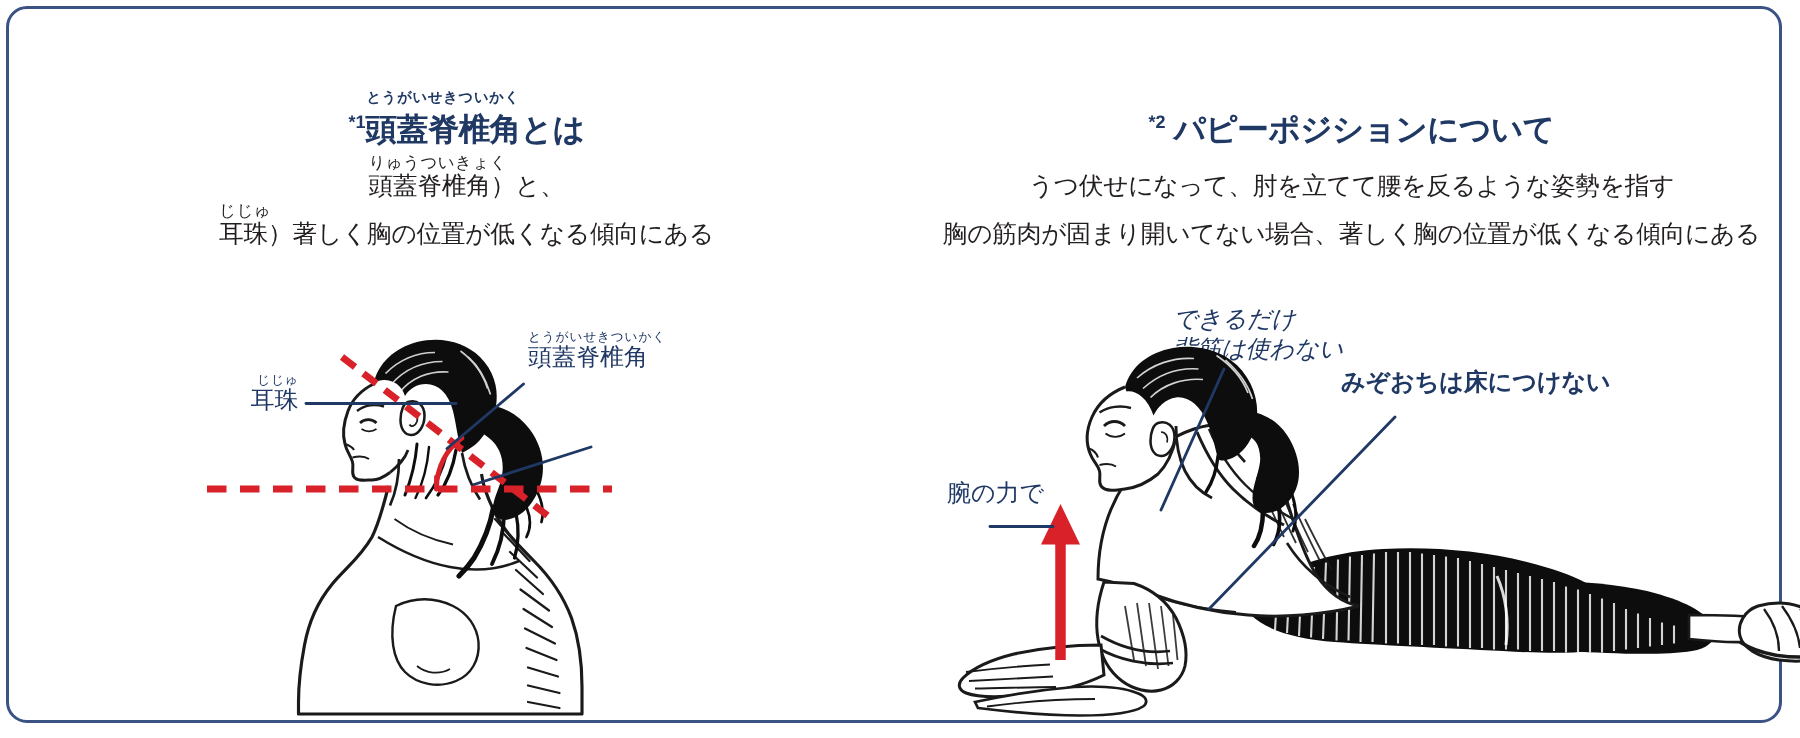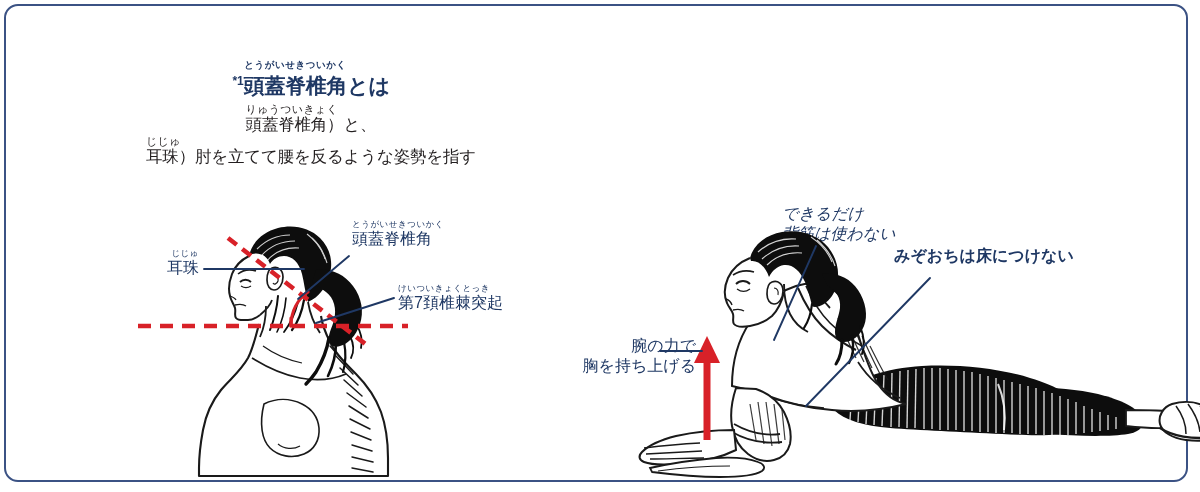--- a/index.html
+++ b/index.html
@@ -138,37 +138,33 @@
   <div id="frame">
 
     <div class="panel" id="panel-left">
 
       <div class="heading" id="heading-left">
         <span class="star">*1</span><span class="ruby-wrap"><span class="ruby-top">とうがいせきついかく</span><span>頭蓋脊椎角</span></span><span>とは</span>
       </div>
 
       <div class="body-lines" id="body-left">
         <div class="line"><span class="rb"><span class="rb-top">りゅうついきょく</span><span>頭蓋脊椎角</span></span><span>）と、</span></div>
-        <div class="line"><span class="rb"><span class="rb-top">じじゅ</span><span>耳珠</span></span><span>）肘を立てて腰を反るような姿勢を指す</span></div>
+        <div class="line"><span class="rb"><span class="rb-top">じじゅ</span><span>耳珠</span></span><span>）著しく胸の位置が低くなる傾向にある</span></div>
       </div>
 
       <div class="callout c-right" style="left:105px; top:242px; width:78px;">
         <span class="cl-ruby">じじゅ</span>
         <span class="cl-line">耳珠</span>
       </div>
 
       <div class="callout" style="left:336px; top:213px;">
         <span class="cl-ruby">とうがいせきついかく</span>
         <span class="cl-line">頭蓋脊椎角</span>
       </div>
 
-      <div class="callout" style="left:382px; top:277px;">
-        <span class="cl-ruby">けいついきょくとっき</span>
-        <span class="cl-line">第7頚椎棘突起</span>
-      </div>
 
       <div class="stage">
         <svg width="590" height="492" viewBox="0 0 590 492">
 
           <g>
 
             <path d="M243,318 C240,330 237,342 232,352 C224,366 213,374 205,384
                      C196,395 190,408 187,424 C184,440 183,452 183,462
                      L183,470 L372,470 L372,452
                      C372,436 370,420 365,406 C359,390 350,378 340,368
@@ -280,34 +276,40 @@
             <line x1="188" y1="263" x2="288" y2="263"></line>
             <line x1="333" y1="250" x2="282" y2="293"></line>
             <line x1="378" y1="292" x2="300" y2="317"></line>
           </g>
         </svg>
       </div>
     </div>
 
     <div class="panel" id="panel-right">
 
-
+      <div class="heading" id="heading-right">
+        <span class="star">*2</span>&nbsp;<span>パピーポジションについて</span>
+      </div>
+
+      <div class="body-lines" id="body-right">
+        <div class="line">うつ伏せになって、肘を立てて腰を反るような姿勢を指す</div>
+        <div class="line">胸の筋肉が固まり開いてない場合、著しく胸の位置が低くなる傾向にある</div>
+      </div>
 
       <div class="callout" style="left:176px; top:198px;font-style:italic;">
         <span class="cl-line">できるだけ</span>
         <span class="cl-line">背筋は使わない</span>
       </div>
 
       <div class="callout" style="left:288px; top:240px;font-weight:bold;">
         <span class="cl-line">みぞおちは床につけない</span>
       </div>
 
-      <div class="callout c-right" style="left:-40px; top:314px; width:130px;margin-top:16px;">
+      <div class="callout c-right" style="left:-40px; top:314px; width:130px;">
         <span class="cl-line">腕の力で</span>
-        <span class="cl-line">胸を持ち上げる</span>
       </div>
 
       <div class="stage">
         <svg width="590" height="492" viewBox="0 0 590 492">
 
           <g>
 
             <path d="M228,390
                      C250,372 280,362 316,360
                      C352,358 392,362 424,372

